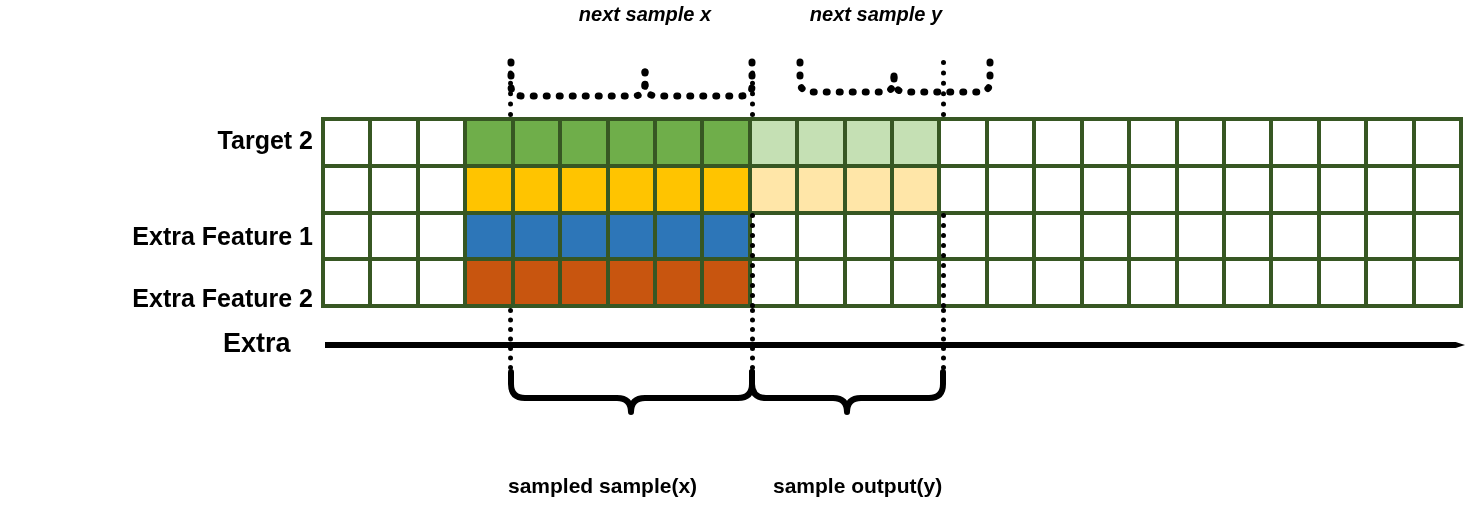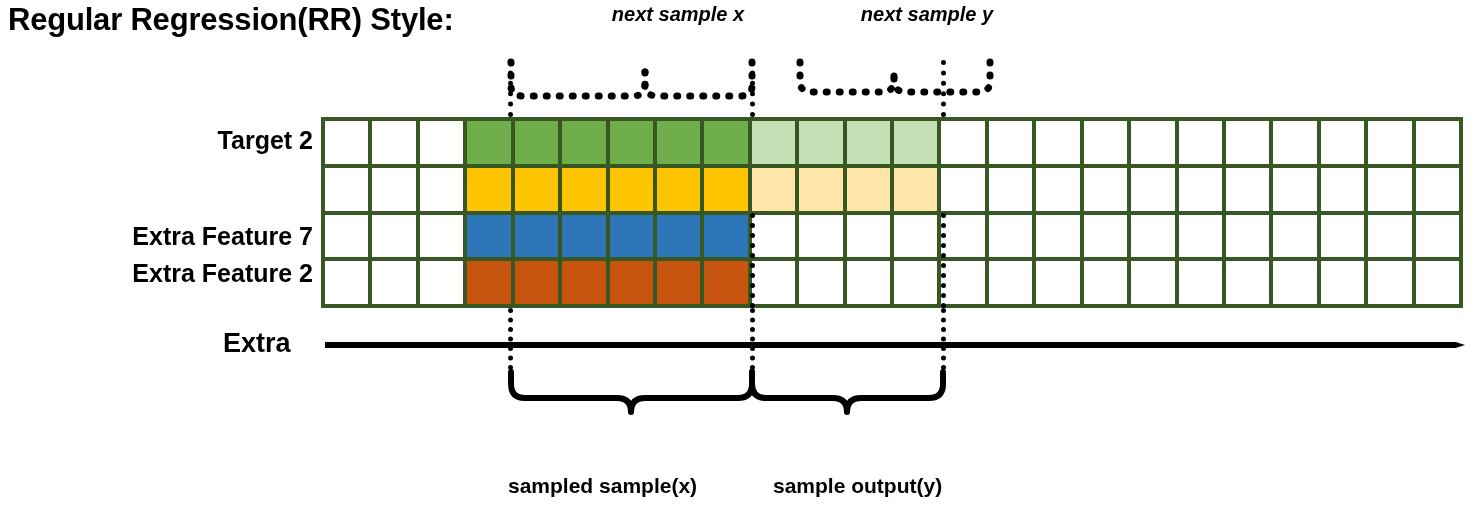--- a/index.html
+++ b/index.html
@@ -33,24 +33,23 @@
 
   
   .callout-label {
     position: absolute;
     font-size: 20px;
     font-style: italic;
     font-weight: 600;
     color: #000;
     white-space: nowrap;
     transform: translateX(-50%);
-    margin-left: 33px;
   }
   #callout-x { left: 645px; top: 3px; }
-  #callout-y { left: 894px; top: 3px; }
+  #callout-y { left: 876px; top: 3px; }
 
   
   .row-label {
     position: absolute;
     right: 1163px;           
     font-size: 25px;
     font-weight: 700;
     color: #000;
     white-space: nowrap;
     text-align: right;
@@ -120,28 +119,27 @@
     line-height: 25px;
   }
   #caption-x { left: 508px; top: 423px; }
   #caption-y { left: 773px; top: 423px; }
 </style>
 </head>
 <body>
 
 <div class="canvas">
 
-  <div id="page-title">Regular Regression(RR) Style:</div>
 
   <div class="callout-label" id="callout-x">next sample x</div>
   <div class="callout-label" id="callout-y">next sample y</div>
 
   <div class="row-label" style="top:117px">Target 2</div>
-  <div class="row-label" style="top:213px">Extra Feature 7</div>
-  <div class="row-label" style="top:250px">Extra Feature 2</div>
+  <div class="row-label" style="top:213px">Extra Feature 1</div>
+  <div class="row-label" style="top:275px">Extra Feature 2</div>
 
   <div id="grid" style="background: rgb(55, 87, 35); grid-template-columns: repeat(24, 1fr); grid-template-rows: repeat(4, 1fr);">
       <div class="cell" style="background: rgb(255, 255, 255);"></div>
       <div class="cell" style="background: rgb(255, 255, 255);"></div>
       <div class="cell" style="background: rgb(255, 255, 255);"></div>
       <div class="cell" style="background: rgb(111, 174, 74);"></div>
       <div class="cell" style="background: rgb(111, 174, 74);"></div>
       <div class="cell" style="background: rgb(111, 174, 74);"></div>
       <div class="cell" style="background: rgb(111, 174, 74);"></div>
       <div class="cell" style="background: rgb(111, 174, 74);"></div>

